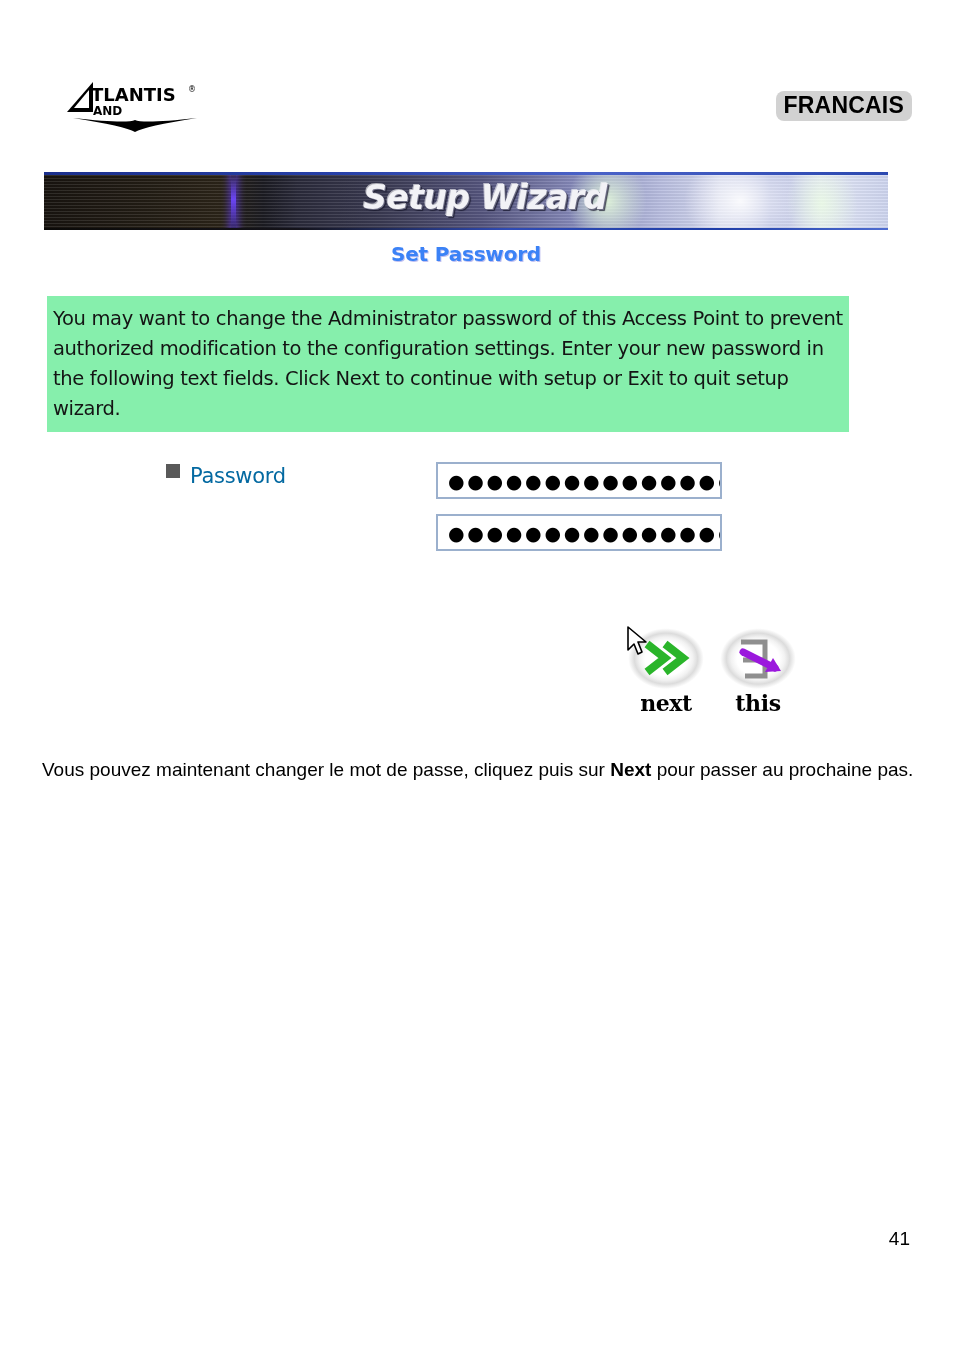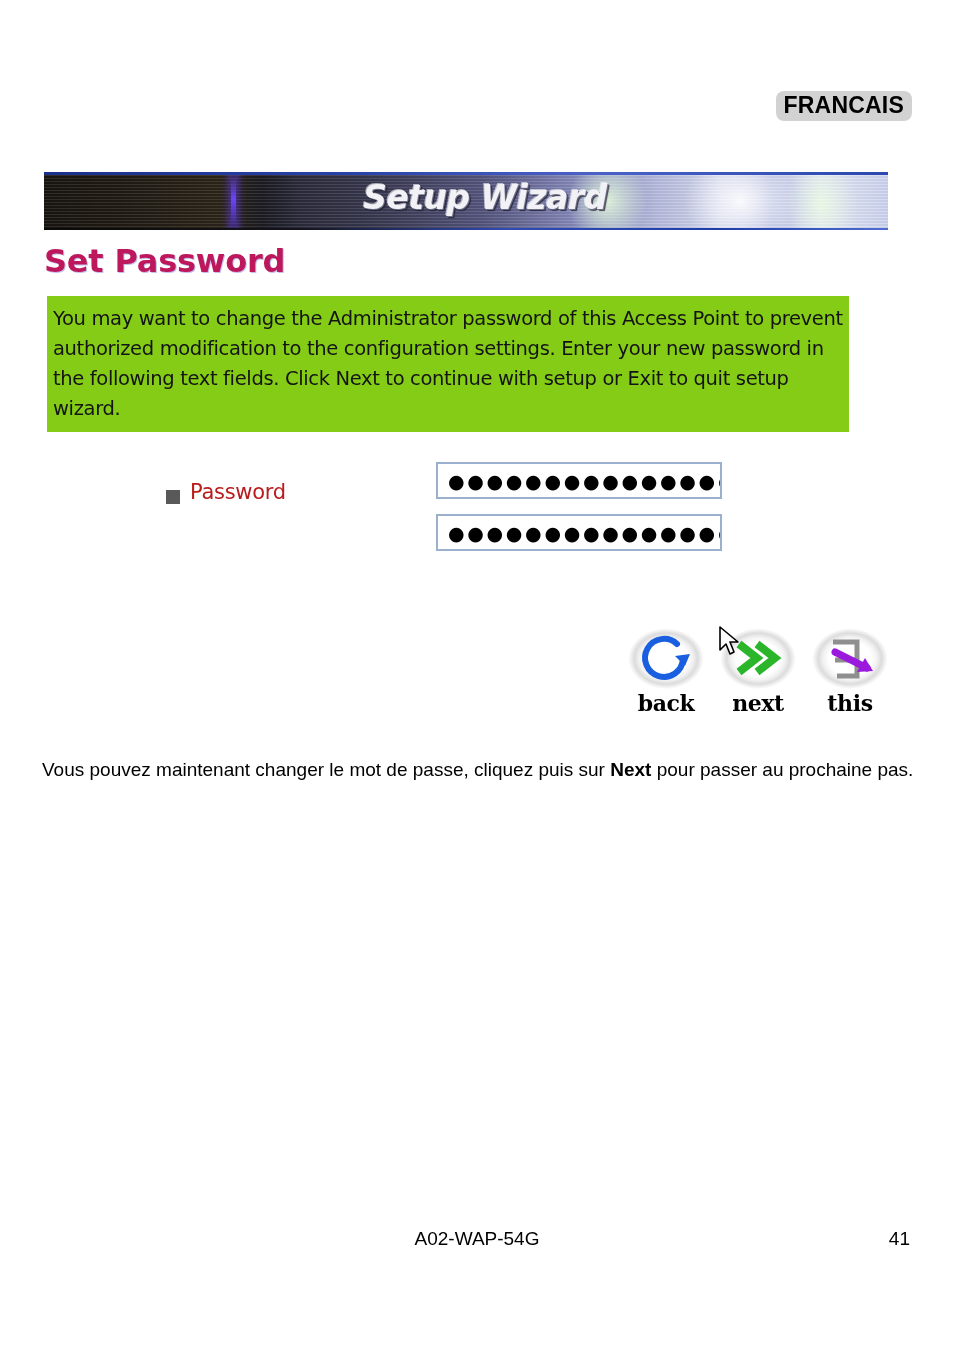--- a/index.html
+++ b/index.html
@@ -158,34 +158,35 @@
     text-shadow:
         1px 1px 0 #6f6f86,
         2px 2px 1px rgba(20,20,40,0.75),
        -1px -1px 0 rgba(255,255,255,0.6);
     padding-left: 14px;
     margin-left: 24px;
   }
 
   .wizard-subtitle {
     margin-top: 12px;
+    text-align: center;
     font-family: "DejaVu Sans", sans-serif;
-    font-size: 32px;
+    font-size: 20px;
     font-weight: 700;
-    color: #be185d;
+    color: #3b82f6;
     letter-spacing: -0.2px;
     text-shadow: 1px 1px 0 rgba(140,140,230,0.55);
   }
 
   .wizard-desc {
     position: absolute;
     left: 3px;
     top: 124px;
     width: 802px;
-    background: #84cc16;
+    background: #86efac;
     padding: 8px 6px 8px 6px;
     box-sizing: border-box;
     font-family: "DejaVu Sans", sans-serif;
     font-size: 19.5px;
     line-height: 30px;
     color: #141414;
     letter-spacing: -0.35px;
   }
 
   .form-area {
@@ -196,25 +197,25 @@
   }
   .form-row {
     position: relative;
     height: 52px;
   }
   .field-label {
     position: absolute;
     left: 122px;
     top: 0;
     display: flex;
-    align-items: flex-end;
+    align-items: flex-start;
     gap: 10px;
     font-family: "DejaVu Sans", sans-serif;
     font-size: 21px;
-    color: #b91c1c;
+    color: #0369a1;
     letter-spacing: -0.3px;
     height: 40px;
   }
   .field-bullet {
     width: 14px;
     height: 14px;
     background: #595959;
     display: inline-block;
     flex: 0 0 auto;
   }
@@ -313,20 +314,34 @@
     top: 0;
     font-family: "Liberation Sans", sans-serif;
     font-size: 19px;
   }
 </style>
 </head>
 <body>
 
 <div class="page-header">
 
+  <div class="brand-logo">
+    <svg width="140" height="52" viewBox="0 0 140 52" xmlns="http://www.w3.org/2000/svg">
+
+      <polygon points="4,32 30,2 30,32" fill="#000000"></polygon>
+      <polygon points="11,28 26,10 26,28" fill="#ffffff"></polygon>
+
+      <text x="28" y="21" font-family="DejaVu Sans, sans-serif" font-size="18" font-weight="bold" fill="#000000" letter-spacing="0">TLANTIS</text>
+      <text x="125" y="12" font-family="DejaVu Sans, sans-serif" font-size="8" fill="#000000">®</text>
+
+      <text x="30" y="35" font-family="DejaVu Sans, sans-serif" font-size="12" font-weight="bold" fill="#000000">AND</text>
+
+      <path d="M10 38 Q62 46 72 52 Q82 46 134 38 Q80 44 72 40 Q64 44 10 38 Z" fill="#000000"></path>
+    </svg>
+  </div>
 
   <div class="lang-badge">FRANCAIS</div>
 
 </div>
 
 <div class="screenshot">
 
   <div class="wizard-banner">
     <div class="banner-scanlines"></div>
     <div class="banner-glow-a"></div>
@@ -352,29 +367,20 @@
       <div class="field-input">●●●●●●●●●●●●●●●</div>
     </div>
 
     <div class="form-row">
       <div class="field-input">●●●●●●●●●●●●●●●</div>
     </div>
   </div>
 
   <div class="nav-buttons">
 
-    <div class="nav-btn">
-      <div class="nav-orb">
-        <svg width="78" height="68" viewBox="0 0 78 68" xmlns="http://www.w3.org/2000/svg">
-          <path d="M50 18 A19 19 0 1 0 56 33" fill="none" stroke="#1a5fe0" stroke-width="6" stroke-linecap="round"></path>
-          <polygon points="58,40 48,30 63,28" fill="#1a5fe0"></polygon>
-        </svg>
-      </div>
-      <div class="nav-label">back</div>
-    </div>
 
     <div class="nav-btn">
       <div class="nav-orb">
         <svg width="78" height="68" viewBox="0 0 78 68" xmlns="http://www.w3.org/2000/svg">
           <polyline points="20,18 38,32 20,46" fill="none" stroke="#2ab52a" stroke-width="8" stroke-linecap="butt" stroke-linejoin="miter"></polyline>
           <polyline points="38,18 56,32 38,46" fill="none" stroke="#2ab52a" stroke-width="8" stroke-linecap="butt" stroke-linejoin="miter"></polyline>
         </svg>
         <svg class="cursor-arrow" width="22" height="32" viewBox="0 0 22 32" xmlns="http://www.w3.org/2000/svg">
           <polygon points="1,1 1,24 7,18 11,28 15,26 11,16 19,16" fill="#ffffff" stroke="#000000" stroke-width="1.6" stroke-linejoin="round"></polygon>
         </svg>
@@ -394,15 +400,14 @@
       <div class="nav-label">this</div>
     </div>
   </div>
 </div>
 
 <div class="body-text">
   <span>Vous pouvez maintenant changer le mot de passe, cliquez puis sur </span><b>Next</b><span> pour passer au prochaine pas.</span>
 </div>
 
 <div class="footer">
-  <div class="footer-model">A02-WAP-54G</div>
   <div class="footer-page">41</div>
 </div>
 
 </body></html>

